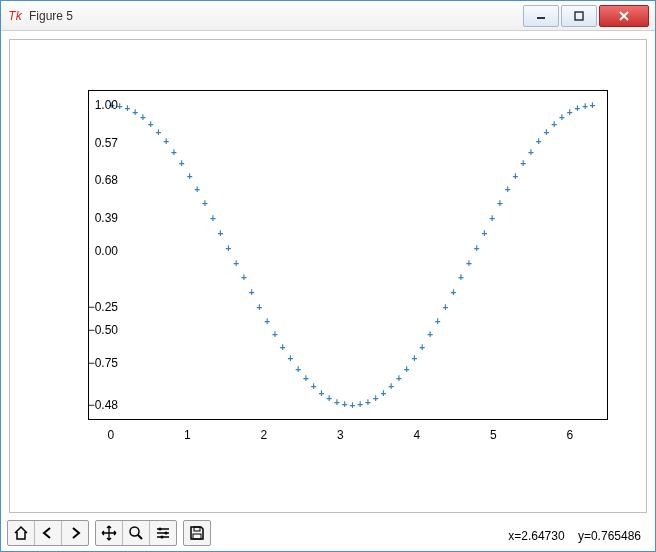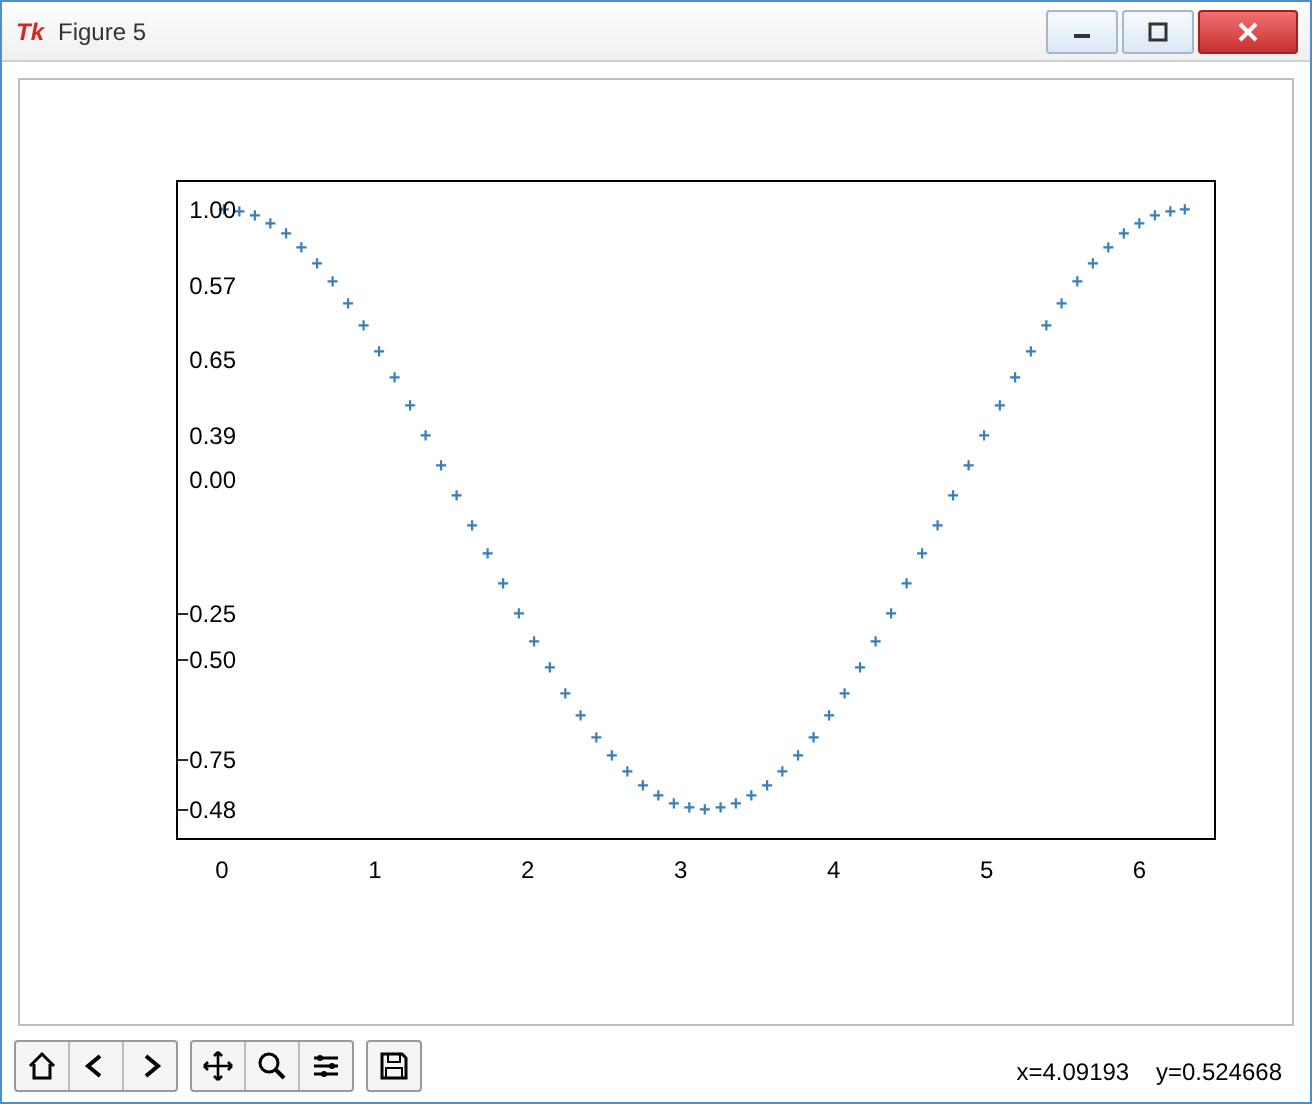--- a/index.html
+++ b/index.html
@@ -1,18 +1,18 @@
 <!DOCTYPE html>
 <html><head>
 <meta charset="utf-8">
 <style>
   html,body{margin:0;padding:0;font-family:"Segoe UI",Tahoma,sans-serif;font-size:12px;background:#fff;}
   .window{width:656px;height:552px;border:1px solid #4a90d9;box-sizing:border-box;position:relative;background:#fff;overflow:hidden;}
   .titlebar{height:30px;background:linear-gradient(#fdfdfd,#f0f0f0);border-bottom:1px solid #d0d0d0;display:flex;align-items:center;padding:0 6px;box-sizing:border-box;}
-  .app-icon{width:16px;height:16px;display:inline-flex;align-items:center;justify-content:center;color:#d22;font-weight:bold;font-style:italic;font-size:12px;margin-right:6px;}
+  .app-icon{width:16px;height:16px;display:inline-flex;align-items:center;justify-content:center;color:#d22;font-weight:normal;font-style:italic;font-size:12px;margin-right:6px;}
   .title-text{flex:0 0 auto;color:#333;}
   .titlebar-spacer{flex:1 1 auto;}
   .win-buttons{display:flex;gap:0;}
   .win-btn{width:34px;height:20px;border:1px solid #a7b7c7;background:linear-gradient(#f7fbff,#dce8f4);border-radius:2px;display:flex;align-items:center;justify-content:center;margin-left:2px;}
   .win-btn.close{width:48px;background:linear-gradient(#f07070,#c83030);border-color:#a02020;color:#fff;}
   .win-btn svg{display:block;}
   .content{position:absolute;left:8px;right:8px;top:38px;bottom:38px;border:1px solid #bfbfbf;background:#fff;}
   .plot-area{position:absolute;left:78px;top:50px;width:520px;height:330px;border:1px solid #000;box-sizing:border-box;}
   .tick-label{position:absolute;color:#000;font-size:12px;font-family:Arial,sans-serif;}
   .ytick{right:528px;transform:translateY(-50%);text-align:right;width:50px;}
@@ -115,26 +115,26 @@
         <div class="marker" style="left: 457.371px; top: 42px;">+</div>
         <div class="marker" style="left: 465.171px; top: 33.9px;">+</div>
         <div class="marker" style="left: 472.894px; top: 27.15px;">+</div>
         <div class="marker" style="left: 480.694px; top: 21.9px;">+</div>
         <div class="marker" style="left: 488.418px; top: 18.15px;">+</div>
         <div class="marker" style="left: 496.218px; top: 15.75px;">+</div>
         <div class="marker" style="left: 503.406px; top: 15px;">+</div>
       </div>
     <div id="tick-container">
         <div class="tick-label ytick" style="top: 365px;">−0.48</div>
-        <div class="tick-label ytick" style="top: 340px;">−0.75</div>
+        <div class="tick-label ytick" style="top: 323px;">−0.75</div>
         <div class="tick-label ytick" style="top: 290px; text-align: right;">−0.50</div>
         <div class="tick-label ytick" style="top: 267px;">−0.25</div>
-        <div class="tick-label ytick" style="top: 200px;">0.00</div>
+        <div class="tick-label ytick" style="top: 211px;">0.00</div>
         <div class="tick-label ytick" style="top: 177.5px;">0.39</div>
-        <div class="tick-label ytick" style="top: 140px;">0.65</div>
+        <div class="tick-label ytick" style="top: 140px;">0.68</div>
         <div class="tick-label ytick" style="top: 102.5px;">0.57</div>
         <div class="tick-label ytick" style="top: 65px;">1.00</div>
         <div class="tick-label xtick" style="left: 100.941px;">0</div>
         <div class="tick-label xtick" style="left: 177.412px;">1</div>
         <div class="tick-label xtick" style="left: 253.882px;">2</div>
         <div class="tick-label xtick" style="left: 330.353px;">3</div>
         <div class="tick-label xtick" style="left: 406.824px;">4</div>
         <div class="tick-label xtick" style="left: 483.294px;">5</div>
         <div class="tick-label xtick" style="left: 559.765px;">6</div>
       </div>
@@ -186,16 +186,16 @@
         <svg width="16" height="16" viewBox="0 0 16 16">
             <path d="M2 2 H12 L14 4 V14 H2 Z" fill="none" stroke="#000" stroke-width="1.5"></path>
             <rect x="5" y="2" width="6" height="4" fill="none" stroke="#000" stroke-width="1"></rect>
             <rect x="4" y="9" width="8" height="5" fill="none" stroke="#000" stroke-width="1"></rect>
           </svg>
       </div>
     </div>
   </div>
 
   <div class="status">
-    <span>x=4.09193</span>&nbsp;&nbsp;&nbsp;&nbsp;<span>y=0.524668</span>
+    <span>x=2.64730</span>&nbsp;&nbsp;&nbsp;&nbsp;<span>y=0.765486</span>
   </div>
 
 </div>
 
 </body></html>

